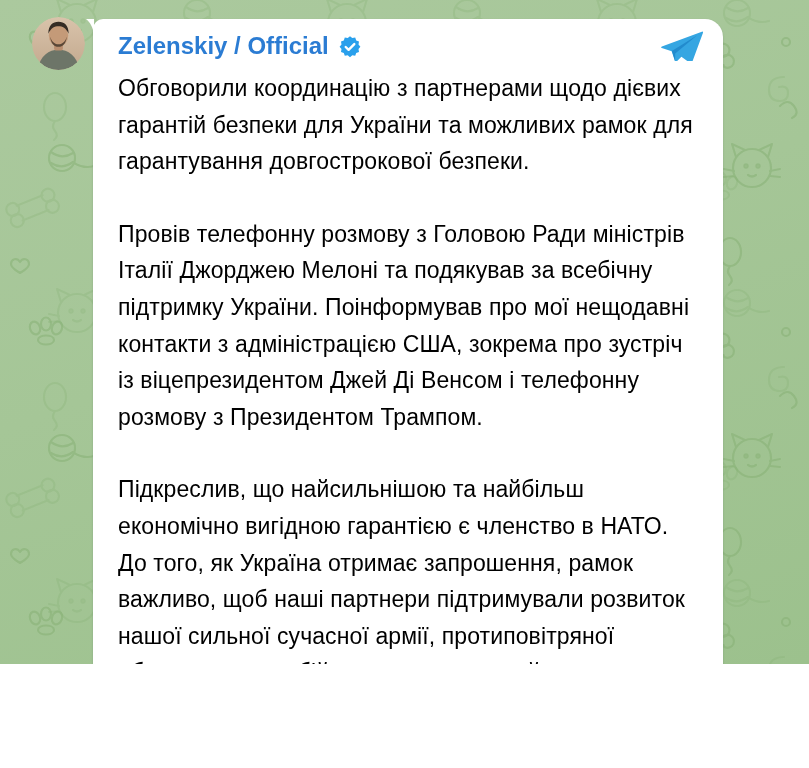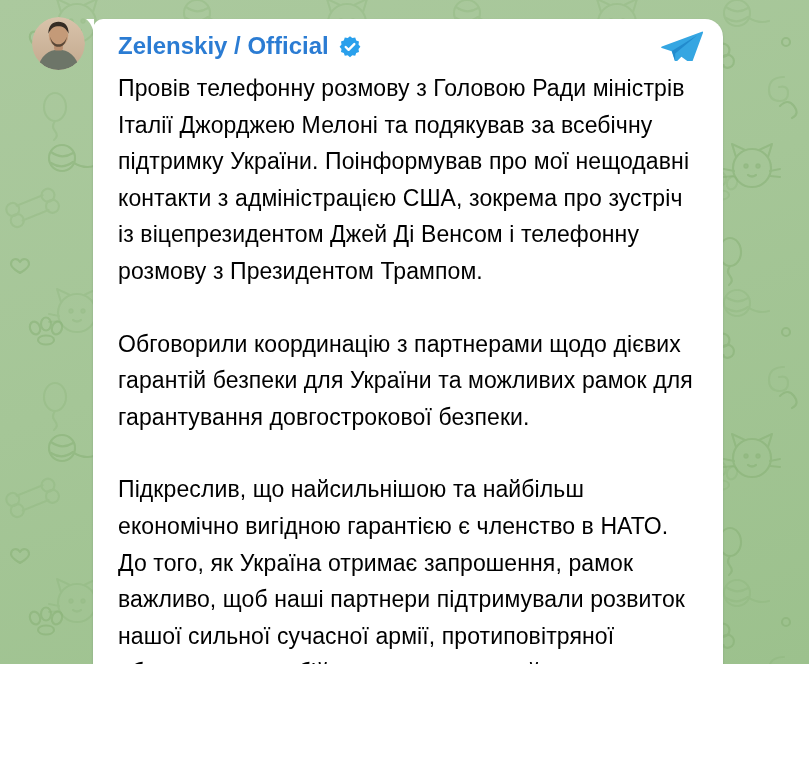--- a/index.html
+++ b/index.html
@@ -178,20 +178,20 @@
         <path fill="#2aa0ec" d="M12 1.2 L14.3 3.1 L17.2 2.6 L18.2 5.4 L21 6.5 L20.5 9.4 L22.4 11.7 L20.5 14 L21 16.9 L18.2 18 L17.2 20.8 L14.3 20.3 L12 22.2 L9.7 20.3 L6.8 20.8 L5.8 18 L3 16.9 L3.5 14 L1.6 11.7 L3.5 9.4 L3 6.5 L5.8 5.4 L6.8 2.6 L9.7 3.1 Z"></path>
         <path d="M7.7 12 L10.6 14.8 L16.3 9.1" stroke="#ffffff" stroke-width="2.4" fill="none" stroke-linecap="round" stroke-linejoin="round"></path>
       </svg>
       <svg class="plane" viewBox="0 0 42 30" xmlns="http://www.w3.org/2000/svg">
         <path fill="#35a6e2" d="M41.5 0.6 L0.9 15.5 c-1.1 0.4 -1 1.3 -0.1 1.6 l9.9 3.1 3.3 10 c0.3 0.9 1 1 1.6 0.4 l4.8 -4.9 8.9 6.5 c0.8 0.5 1.6 0.2 1.8 -0.8 L42 1.8 C42.2 0.7 41.5 0.2 41.5 0.6 Z"></path>
         <path fill="#1f86c9" d="M10.9 19.9 L36.2 4.2 14.2 22.6 14 30 Z" opacity="0.85"></path>
       </svg>
     </div>
 
     <div class="msg-body">
+      <p>Обговорили координацію з партнерами щодо дієвих гарантій безпеки для України та можливих рамок для гарантування довгострокової безпеки.</p>
       <p>Провів телефонну розмову з Головою Ради міністрів Італії Джорджею Мелоні та подякував за всебічну підтримку України. Поінформував про мої нещодавні контакти з адміністрацією США, зокрема про зустріч із віцепрезидентом Джей Ді Венсом і телефонну розмову з Президентом Трампом.</p>
-      <p>Обговорили координацію з партнерами щодо дієвих гарантій безпеки для України та можливих рамок для гарантування довгострокової безпеки.</p>
       <p>Підкреслив, що найсильнішою та найбільш економічно вигідною гарантією є членство в НАТО. До того, як Україна отримає запрошення, рамок важливо, щоб наші партнери підтримували розвиток нашої сильної сучасної армії, протиповітряної оборони, далекобійних спроможностей та боєздатного флоту.</p>
       <p>Також наголосив, що перед будь-якими переговорами Європа, США та Україна мають узгодити єдину стратегію оборони й безпеки з чітким планом дій. Європа має бути повноправним учасником мирних переговорів і зусиль, спрямованих на запобігання майбутнім війнам.</p>
     </div>
   </div>
 
 </div>
 
 </body></html>

